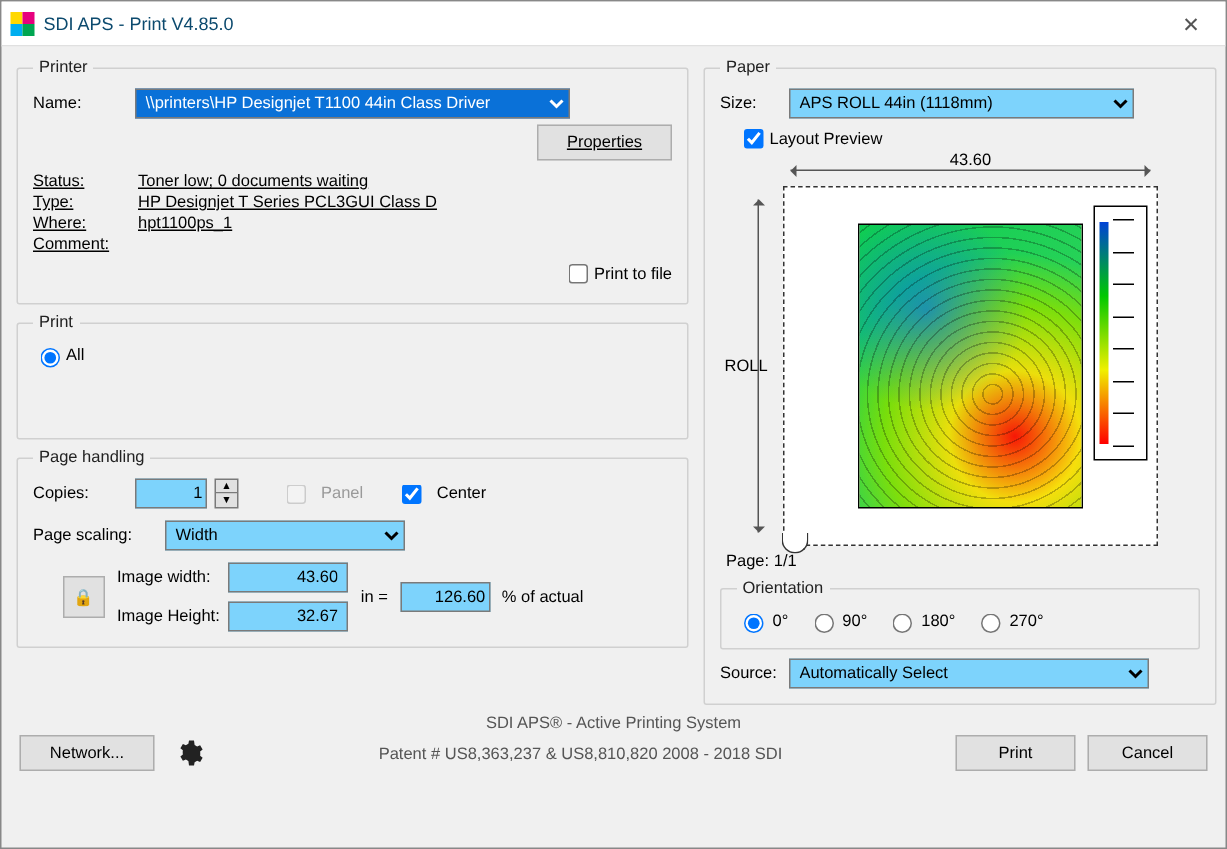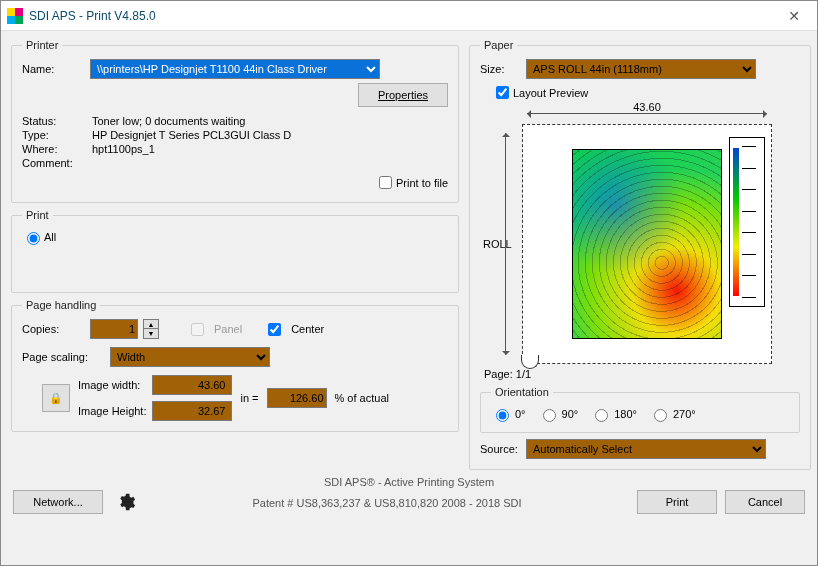--- a/index.html
+++ b/index.html
@@ -39,32 +39,32 @@
     padding: 8px 10px 10px 10px;
     margin: 0;
     background: #f0f0f0;
     position: relative;
   }
   legend { font-size: 11px; padding: 0 4px; color: #222; }
   .row { display: flex; align-items: center; gap: 6px; margin-bottom: 4px; }
   .row label.lbl, .lbl { width: 62px; display: inline-block; }
   select, input[type=text] {
     font-family: inherit; font-size: 11px;
-    background: #a16207; border: 1px solid #7a7a7a;
+    background: #7dd3fc; border: 1px solid #7a7a7a;
     height: 20px; padding: 1px 2px;
   }
   .sel-name { width: 290px; background: #0a71d8; color: #fff; }
   .sel-name option { background: #fff; color: #000; }
   button {
     font-family: inherit; font-size: 11px;
     background: #e1e1e1; border: 1px solid #adadad;
     height: 24px; padding: 0 14px; cursor: pointer;
   }
   .props-btn { margin-left:auto; width:90px; }
-  .info-row { display:flex; margin-top:2px;}
+  .info-row { display:flex; margin-top:2px;text-decoration:underline;}
   .info-lbl { width: 70px; }
   .ptf { display:flex; align-items:center; justify-content:flex-end; margin-top:4px; }
   .chk { margin-right:4px; vertical-align: middle;}
   .radio { margin-right:4px; vertical-align: middle;}
   .page-hand .row { margin-bottom: 8px; }
   .copies-input { width: 48px; text-align:right; padding-right:14px; position:relative;}
   .spinner { display:inline-flex; flex-direction:column; border:1px solid #7a7a7a; height:20px; margin-left:-1px;}
   .spinner div { width:14px; height:9px; background:#e1e1e1; display:flex; align-items:center; justify-content:center; font-size:7px; line-height:1; cursor:pointer; border-bottom:1px solid #7a7a7a;}
   .spinner div:last-child{border-bottom:none;}
   .scale-sel { width: 160px; }

